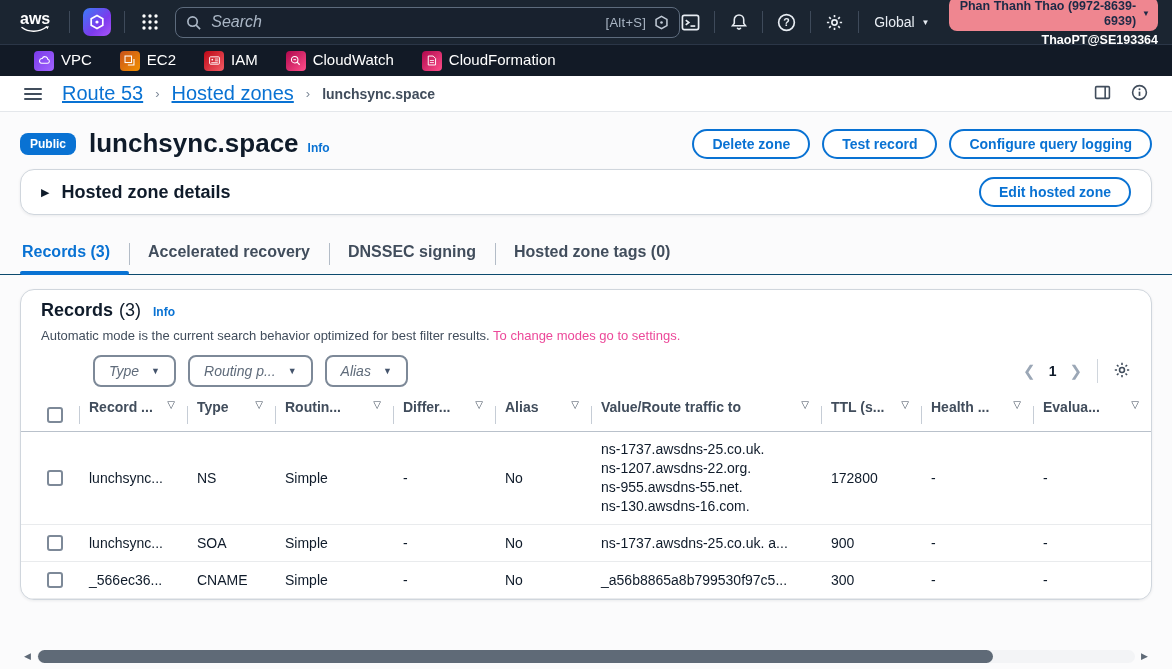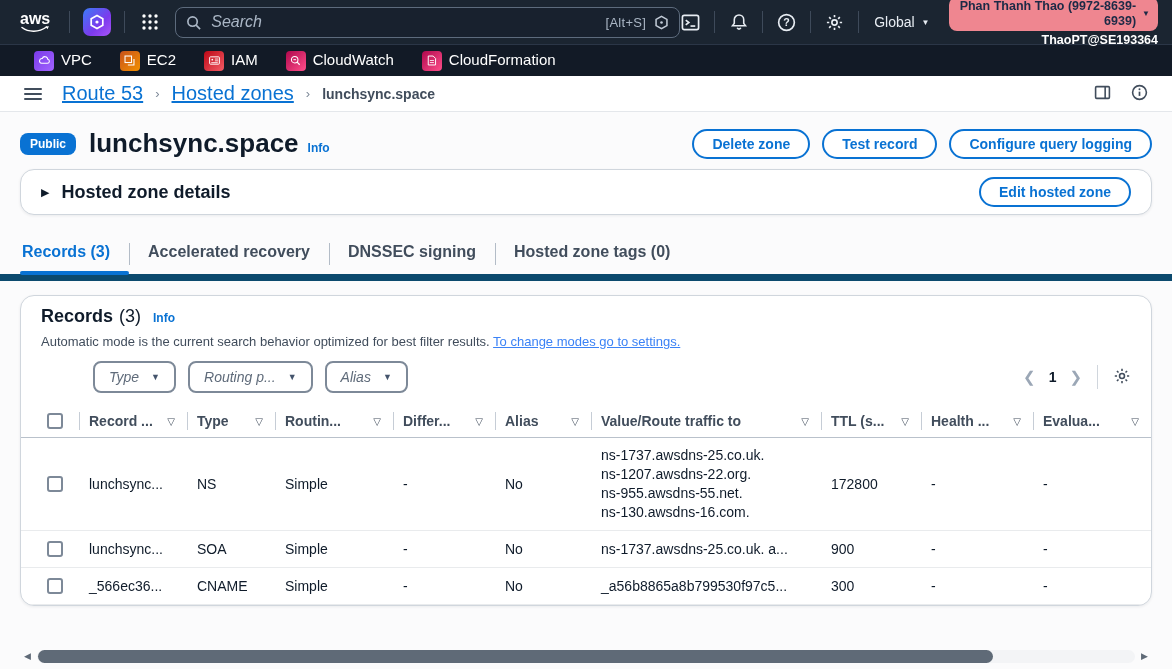--- a/index.html
+++ b/index.html
@@ -49,53 +49,53 @@
   .head-actions { margin-left:auto; display:flex; gap:12px; }
   .btn { display:inline-flex; align-items:center; justify-content:center; border:2px solid #0972d3; color:#0972d3; background:#fff; font-weight:bold; font-size:14px; border-radius:17px; padding:4px 18px; height:30px; cursor:pointer; font-family:inherit; white-space:nowrap; }
   .btn.disabled { border-color:#9ba7b6; color:#9ba7b6; }
   .btn.primary { background:#ff9900; border-color:#ff9900; color:#16212e; }
   .card { background:#fff; border:1px solid #d0d6dd; border-radius:14px; box-shadow:0 1px 3px rgba(15,27,42,.07); }
   .hz-card { display:flex; align-items:center; padding:8px 20px; margin-top:10px; height:46px; }
   .hz-title { display:flex; align-items:center; gap:12px; font-size:18px; font-weight:bold; color:#0f1b2a; }
   .tri { font-size:11px; color:#0f1b2a; }
   .hz-card .btn { margin-left:auto; }
   
-  .tabs { display:flex; align-items:flex-end; margin-top:20px; border-bottom:7px solid #0c4a6e; padding-left:20px; }
+  .tabs { display:flex; align-items:flex-end; margin-top:20px; border-bottom:1px solid #0c4a6e; padding-left:20px; }
   .tab { position:relative; font-size:16px; font-weight:bold; color:#414d5c; padding:8px 19px 13px; cursor:pointer; }
   .tab:first-child { padding-left:2px; }
   .tab.active { color:#0972d3; }
   .tab.active::after { content:""; position:absolute; left:0; right:0; bottom:-1px; height:4px; background:#0972d3; border-radius:2px; }
   .tab + .tab::before { content:""; position:absolute; left:0; top:8px; height:22px; width:1px; background:#b3bcc7; }
   
   .rec-card { margin:14px 20px 12px; overflow:hidden; }
   .rec-head { display:flex; align-items:center; padding:10px 16px 0 20px; }
   .rec-title { display:flex; align-items:baseline; gap:6px; }
   .rec-title b { font-size:18px; color:#0f1b2a; }
   .rec-title .cnt { font-size:18px; color:#0f1b2a; font-weight:normal; }
   .rec-title .info-link { margin:0 0 0 6px; }
   .rec-actions { margin-left:auto; display:flex; align-items:center; gap:10px; }
   .refresh-btn { width:30px; height:30px; border:2px solid #0972d3; border-radius:50%; background:#fff; display:flex; align-items:center; justify-content:center; cursor:pointer; }
   .annot { border:4px solid #e8251d; padding:3px; }
   .rec-desc { padding:7px 20px 8px; font-size:13px; color:#414d5c; }
-  .rec-desc a { color:#3b82f6; text-decoration:underline; cursor:pointer; }
+  .rec-desc a { color:#ec4899; cursor:pointer; }
   .filter-row { display:flex; align-items:center; padding:4px 20px 12px; }
   .filter-input { width:608px; height:31px; border:2px solid #7d8998; border-radius:8px; display:flex; align-items:center; gap:8px; padding:0 10px; color:#5f6b7a; background:#fff; }
   .filter-input input { flex:1; border:none; outline:none; font-size:14px; font-family:inherit; color:#0f1b2a; background:transparent; }
   .filter-input input::placeholder { font-style:italic; color:#5f6b7a; }
   .dds { display:flex; gap:12px; margin-left:52px; }
   .dd { height:32px; border:2px solid #7d8998; border-radius:8px; background:#fff; display:flex; align-items:center; gap:12px; padding:0 14px; font-size:14px; color:#5f6b7a; font-style:italic; cursor:pointer; }
   .dd .caret { font-style:normal; font-size:9px; color:#44546c; }
   .pager { margin-left:auto; display:flex; align-items:center; gap:13px; }
   .pg-arrow { color:#9ba7b6; font-size:15px; cursor:default; }
   .pg-num { font-weight:bold; color:#0f1b2a; font-size:14px; }
   .pg-div { width:1px; height:24px; background:#d0d6dd; margin:0 2px; }
   
   .grid-row { display:grid; grid-template-columns:58px 108px 88px 118px 102px 96px 230px 100px 112px 1fr; align-items:center; }
   .thead { height:33px; border-bottom:1px solid #b9c1cb; font-weight:bold; color:#414d5c; font-size:14px; }
-  .th { display:flex; align-items:center; justify-content:space-between; padding:0 12px 0 10px; height:100%; position:relative; }
+  .th { display:flex; align-items:flex-start; justify-content:space-between; padding:0 12px 0 10px; height:100%; position:relative; }
   .th .sort { font-size:10px; color:#414d5c; }
   .thead > .th:not(:first-child)::before, .thead > .cb-cell + .th::before { content:""; position:absolute; left:0; top:7px; bottom:7px; width:1px; background:#c6cdd6; }
   .cb-cell { display:flex; align-items:center; height:100%; position:relative; }
   .cb { width:16px; height:16px; border:2px solid #7d8998; border-radius:3px; background:#fff; margin-left:26px; cursor:pointer; }
   .row { border-bottom:1px solid #e9ebed; font-size:14px; color:#0f1b2a; }
   .cell { padding:10px 10px; }
   .val-lines div { line-height:19px; }
   .row-tall .cell { padding:8px 10px; }
   
   .hscroll { position:absolute; left:24px; right:24px; bottom:6px; display:flex; align-items:center; gap:6px; }

